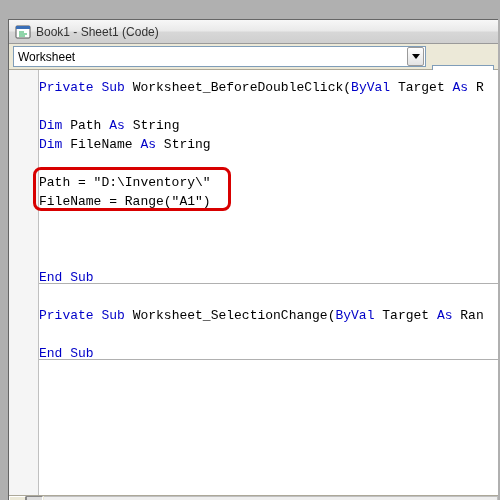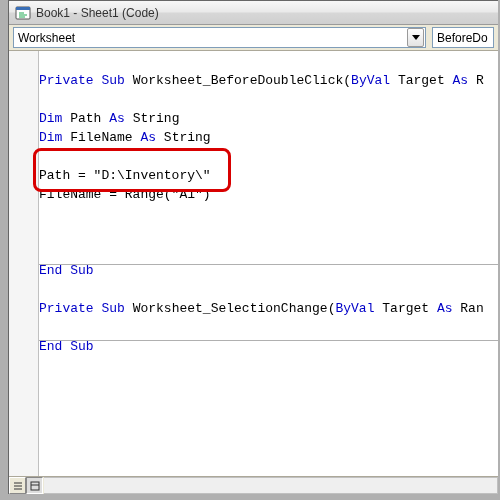--- a/index.html
+++ b/index.html
@@ -3,21 +3,21 @@
   <meta charset="utf-8">
   <style>
     * { box-sizing: border-box; margin: 0; padding: 0; }
     html, body {
       width: 500px; height: 500px; overflow: hidden;
       font-family: "Courier New", monospace;
       background: #d4d0c8;
     }
     .outer-wrap {
       width: 500px; height: 500px;
-      padding: 0 0 0 8px;
+      padding: 19px 0 0 8px;
       background: #b0b0b0;
     }
     .window {
       width: 490px; height: 494px;
       background: #fff;
       border-left: 1px solid #666;
       border-top: 1px solid #666;
       box-shadow: 1px 0 0 #e0e0e0 inset;
       display: flex; flex-direction: column;
       overflow: hidden;
@@ -33,21 +33,21 @@
     }
     .titlebar .t-icon {
       width: 16px; height: 16px; margin-right: 5px;
       display: inline-flex; align-items: center; justify-content: center;
       font-size: 13px;
     }
     .dropdown-row {
       height: 26px;
       background: #ece9d8;
       border-bottom: 1px solid #aca899;
-      display: flex; align-items: flex-end;
+      display: flex; align-items: center;
       padding: 2px 4px;
       gap: 6px;
       font: 12px "MS Sans Serif", Tahoma, sans-serif;
       color: #000;
     }
     .combo {
       height: 21px;
       background: #fff;
       border: 1px solid #7f9db9;
       display: flex; align-items: center;
@@ -71,21 +71,21 @@
       flex: 1;
       background: #fff;
       overflow: hidden;
     }
     .margin {
       position: absolute; left: 0; top: 0; bottom: 0; width: 30px;
       background: #f5f5f5;
       border-right: 1px solid #c0c0c0;
     }
     pre.code {
-      position: absolute; left: 30px; top: 20px; right: 0;
+      position: absolute; left: 30px; top: 8px; right: 0;
       font: 13px/19px "Courier New", monospace;
       color: #000;
       white-space: pre;
     }
     .kw { color: #0000c8; }
     .hl-box {
       position: absolute;
       border: 3px solid #d80000;
       border-radius: 8px;
       pointer-events: none;

